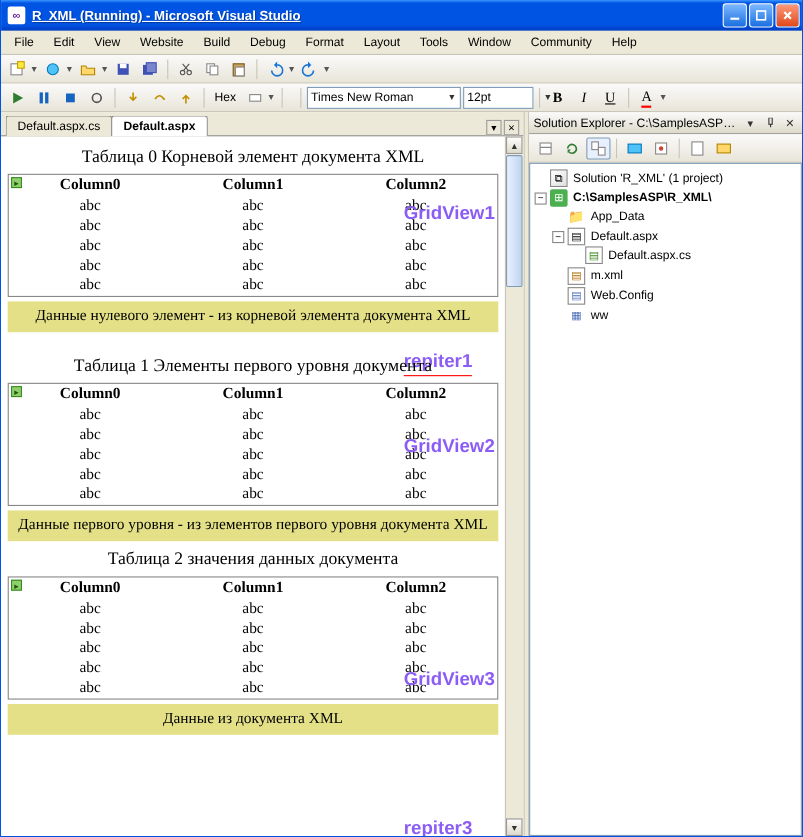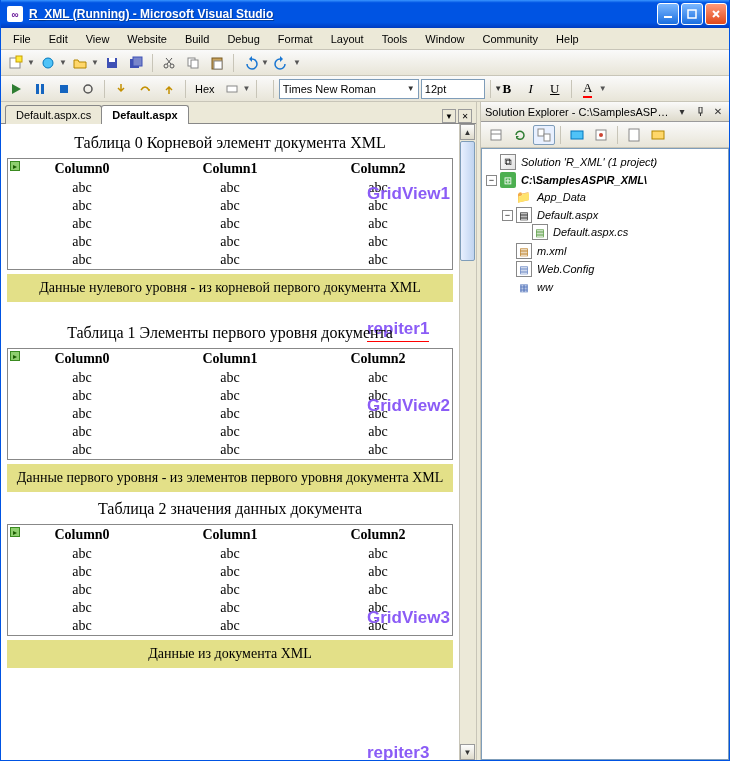--- a/index.html
+++ b/index.html
@@ -60,21 +60,21 @@
   .tree .noexp{ width:11px; height:11px; display:inline-block; margin-right:3px; flex-shrink:0;}
   .tree .ic{ width:16px; height:16px; margin-right:3px; display:inline-flex; align-items:center; justify-content:center; font-size:10px; flex-shrink:0;}
   .ic.sol{ background:linear-gradient(135deg,#fff,#e0e0e0); border:1px solid #888;}
   .ic.proj{ background:#4caf50; color:#fff; border-radius:2px;}
   .ic.folder{ color:#caa94a; font-size:12px;}
   .ic.aspx{ background:#fff; border:1px solid #888;}
   .ic.cs{ background:#fff; border:1px solid #888; color:#3a8a20;}
   .ic.xml{ background:#fff; border:1px solid #888; color:#b06a00;}
   .ic.config{ background:#fff; border:1px solid #888; color:#4a6db8;}
   .ic.ww{ color:#4a6db8;}
-  .tree .lbl{ padding:1px 2px;font-style:italic;}
+  .tree .lbl{ padding:1px 2px;}
   .tree .lbl.bold{ font-weight:bold;}
 </style>
 </head>
 <body>
 
 <div class="window">
 
   <div class="titlebar">
     <span class="icon">
         <span>∞</span>
@@ -308,21 +308,21 @@
                       <td>abc</td>
                     </tr>
                     <tr>
                       <td>abc</td>
                       <td>abc</td>
                       <td>abc</td>
                     </tr>
                   </tbody>
                 </table>
               </div>
-              <div class="repeater-bar">Данные нулевого уровня - из корневой первого документа XML</div>
+              <div class="repeater-bar">Данные нулевого элемент - из корневой элемента документа XML</div>
             </div>
             <div class="annot" style="left: 366px; top: 60px;">GridView1</div>
             <div class="annot line" style="left: 366px; top: 195px;">repiter1</div>
             <div style="position: relative; margin-bottom: 2px;">
               <div class="section-title">Таблица 1 Элементы первого уровня документа</div>
               <div class="gridview">
                 <div class="glyph">▸</div>
                 <table>
                   <thead>
                     <tr>

